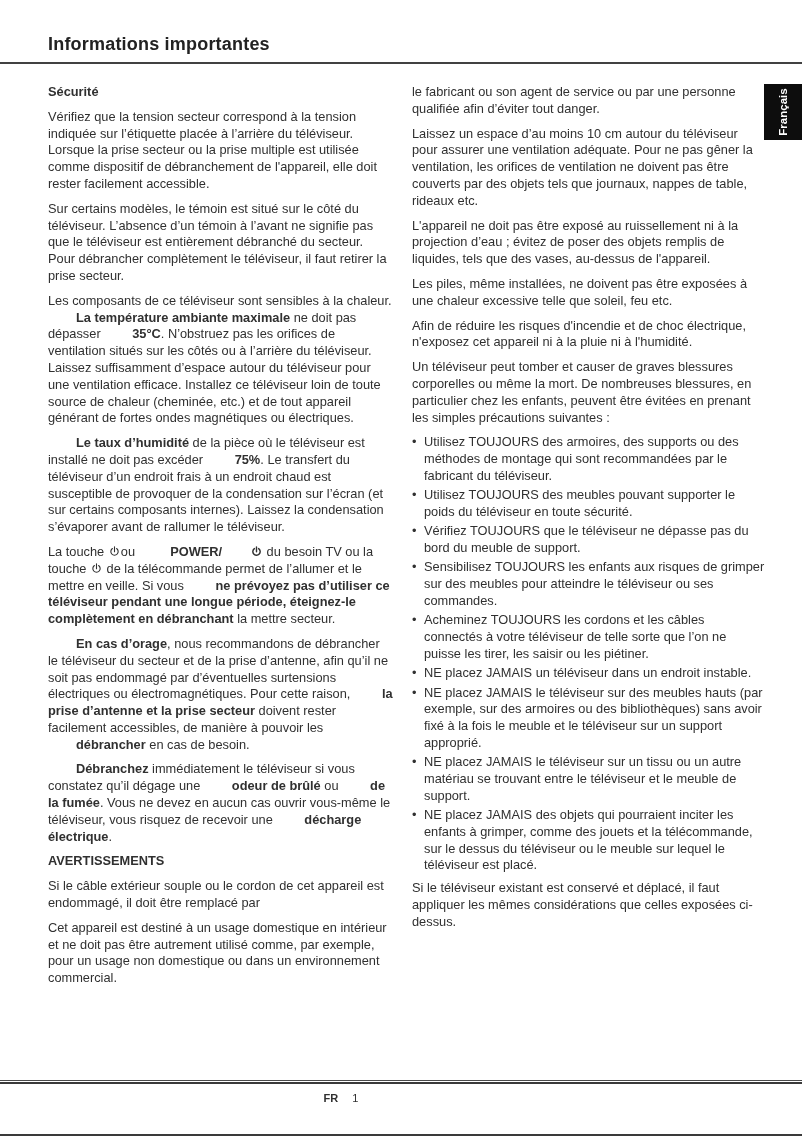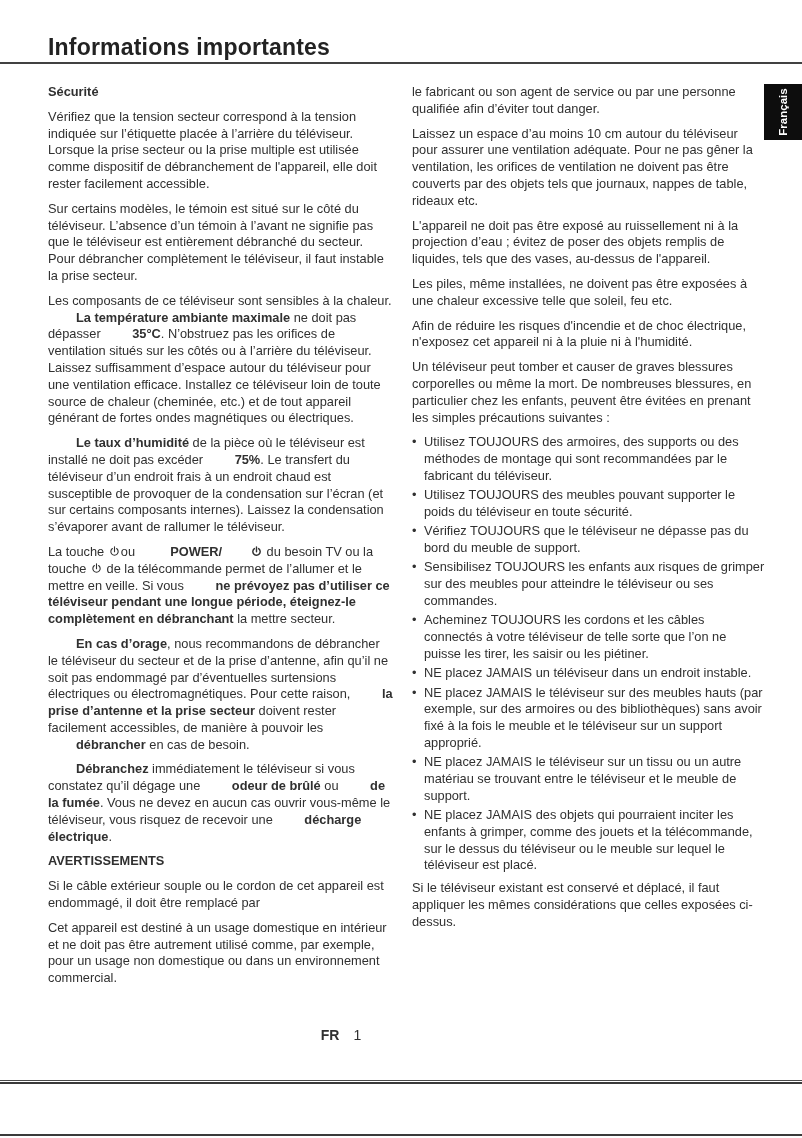--- a/index.html
+++ b/index.html
@@ -7,21 +7,21 @@
     position:relative;
     width:802px;height:1138px;
     background:#ffffff;
     font-family:"Liberation Sans","DejaVu Sans",sans-serif;
     color:#303030;
     overflow:hidden;
     margin:0 auto;
   }
   .title{
     position:absolute;left:48px;top:34px;
-    font-size:23px;font-weight:bold;color:#222;
+    font-size:18px;font-weight:bold;color:#222;
     letter-spacing:.2px;
   }
   .header-rule{
     position:absolute;left:0;top:62px;width:802px;height:2px;background:#414141;
   }
   .col{
     position:absolute;top:84px;
     font-size:12.8px;line-height:16.8px;
   }
   .col-left{left:48px;width:345px;}
@@ -45,37 +45,37 @@
     display:flex;align-items:center;justify-content:center;
   }
   .lang-tab span{
     color:#ffffff;font-size:11.5px;font-weight:bold;
     transform:rotate(-90deg);white-space:nowrap;
   }
   .footer-rule-a{position:absolute;left:0;top:1080px;width:802px;height:1px;background:#4a4a4a;}
   .footer-rule-b{position:absolute;left:0;top:1082px;width:802px;height:2px;background:#3a3a3a;}
   .bottom-rule{position:absolute;left:0;top:1134px;width:802px;height:2px;background:#3a3a3a;}
   .footer{
-    position:absolute;left:0;top:1027px;width:682px;
+    position:absolute;left:0;top:1092px;width:682px;
     display:flex;justify-content:center;align-items:baseline;gap:14px;
-    font-size:14px;
+    font-size:11px;
   }
   .footer .region{font-weight:bold;}
 </style>
 </head>
 <body>
 
 <div class="page">
   <div class="title">Informations importantes</div>
   <div class="header-rule"></div>
 
   <div class="col col-left" id="col-left">
       <div class="col-heading">Sécurité</div>
       <p class="para"><span>Vérifiez que la tension secteur correspond à la tension indiquée sur l’étiquette placée à l’arrière du téléviseur. Lorsque la prise secteur ou la prise multiple est utilisée comme dispositif de débranchement de l'appareil, elle doit rester facilement accessible.</span></p>
-      <p class="para"><span>Sur certains modèles, le témoin est situé sur le côté du téléviseur. L’absence d’un témoin à l’avant ne signifie pas que le téléviseur est entièrement débranché du secteur. Pour débrancher complètement le téléviseur, il faut instable la prise secteur.</span></p>
+      <p class="para"><span>Sur certains modèles, le témoin est situé sur le côté du téléviseur. L’absence d’un témoin à l’avant ne signifie pas que le téléviseur est entièrement débranché du secteur. Pour débrancher complètement le téléviseur, il faut retirer la prise secteur.</span></p>
       <p class="para"><span>Les composants de ce téléviseur sont sensibles à la chaleur. </span><span class="b">La température ambiante maximale</span><span> ne doit pas dépasser </span><span class="b">35°C</span><span>. N’obstruez pas les orifices de ventilation situés sur les côtés ou à l’arrière du téléviseur. Laissez suffisamment d’espace autour du téléviseur pour une ventilation efficace. Installez ce téléviseur loin de toute source de chaleur (cheminée, etc.) et de tout appareil générant de fortes ondes magnétiques ou électriques.</span></p>
       <p class="para"><span class="b">Le taux d’humidité</span><span> de la pièce où le téléviseur est installé ne doit pas excéder </span><span class="b">75%</span><span>. Le transfert du téléviseur d’un endroit frais à un endroit chaud est susceptible de provoquer de la condensation sur l’écran (et sur certains composants internes). Laissez la condensation s’évaporer avant de rallumer le téléviseur.</span></p>
       <p class="para"><span>La touche </span><span class="power-icon"><svg viewBox="0 0 24 24">
             <path d="M12 2 L12 12.5"></path>
             <path d="M16.6 5.6 a8 8 0 1 1 -9.2 0"></path>
           </svg></span><span>ou &nbsp;</span><span class="b">POWER/</span><span class="power-icon b"><svg viewBox="0 0 24 24">
             <path d="M12 2 L12 12.5"></path>
             <path d="M16.6 5.6 a8 8 0 1 1 -9.2 0"></path>
           </svg></span><span> du besoin TV ou la touche </span><span class="power-icon"><svg viewBox="0 0 24 24">
             <path d="M12 2 L12 12.5"></path>

